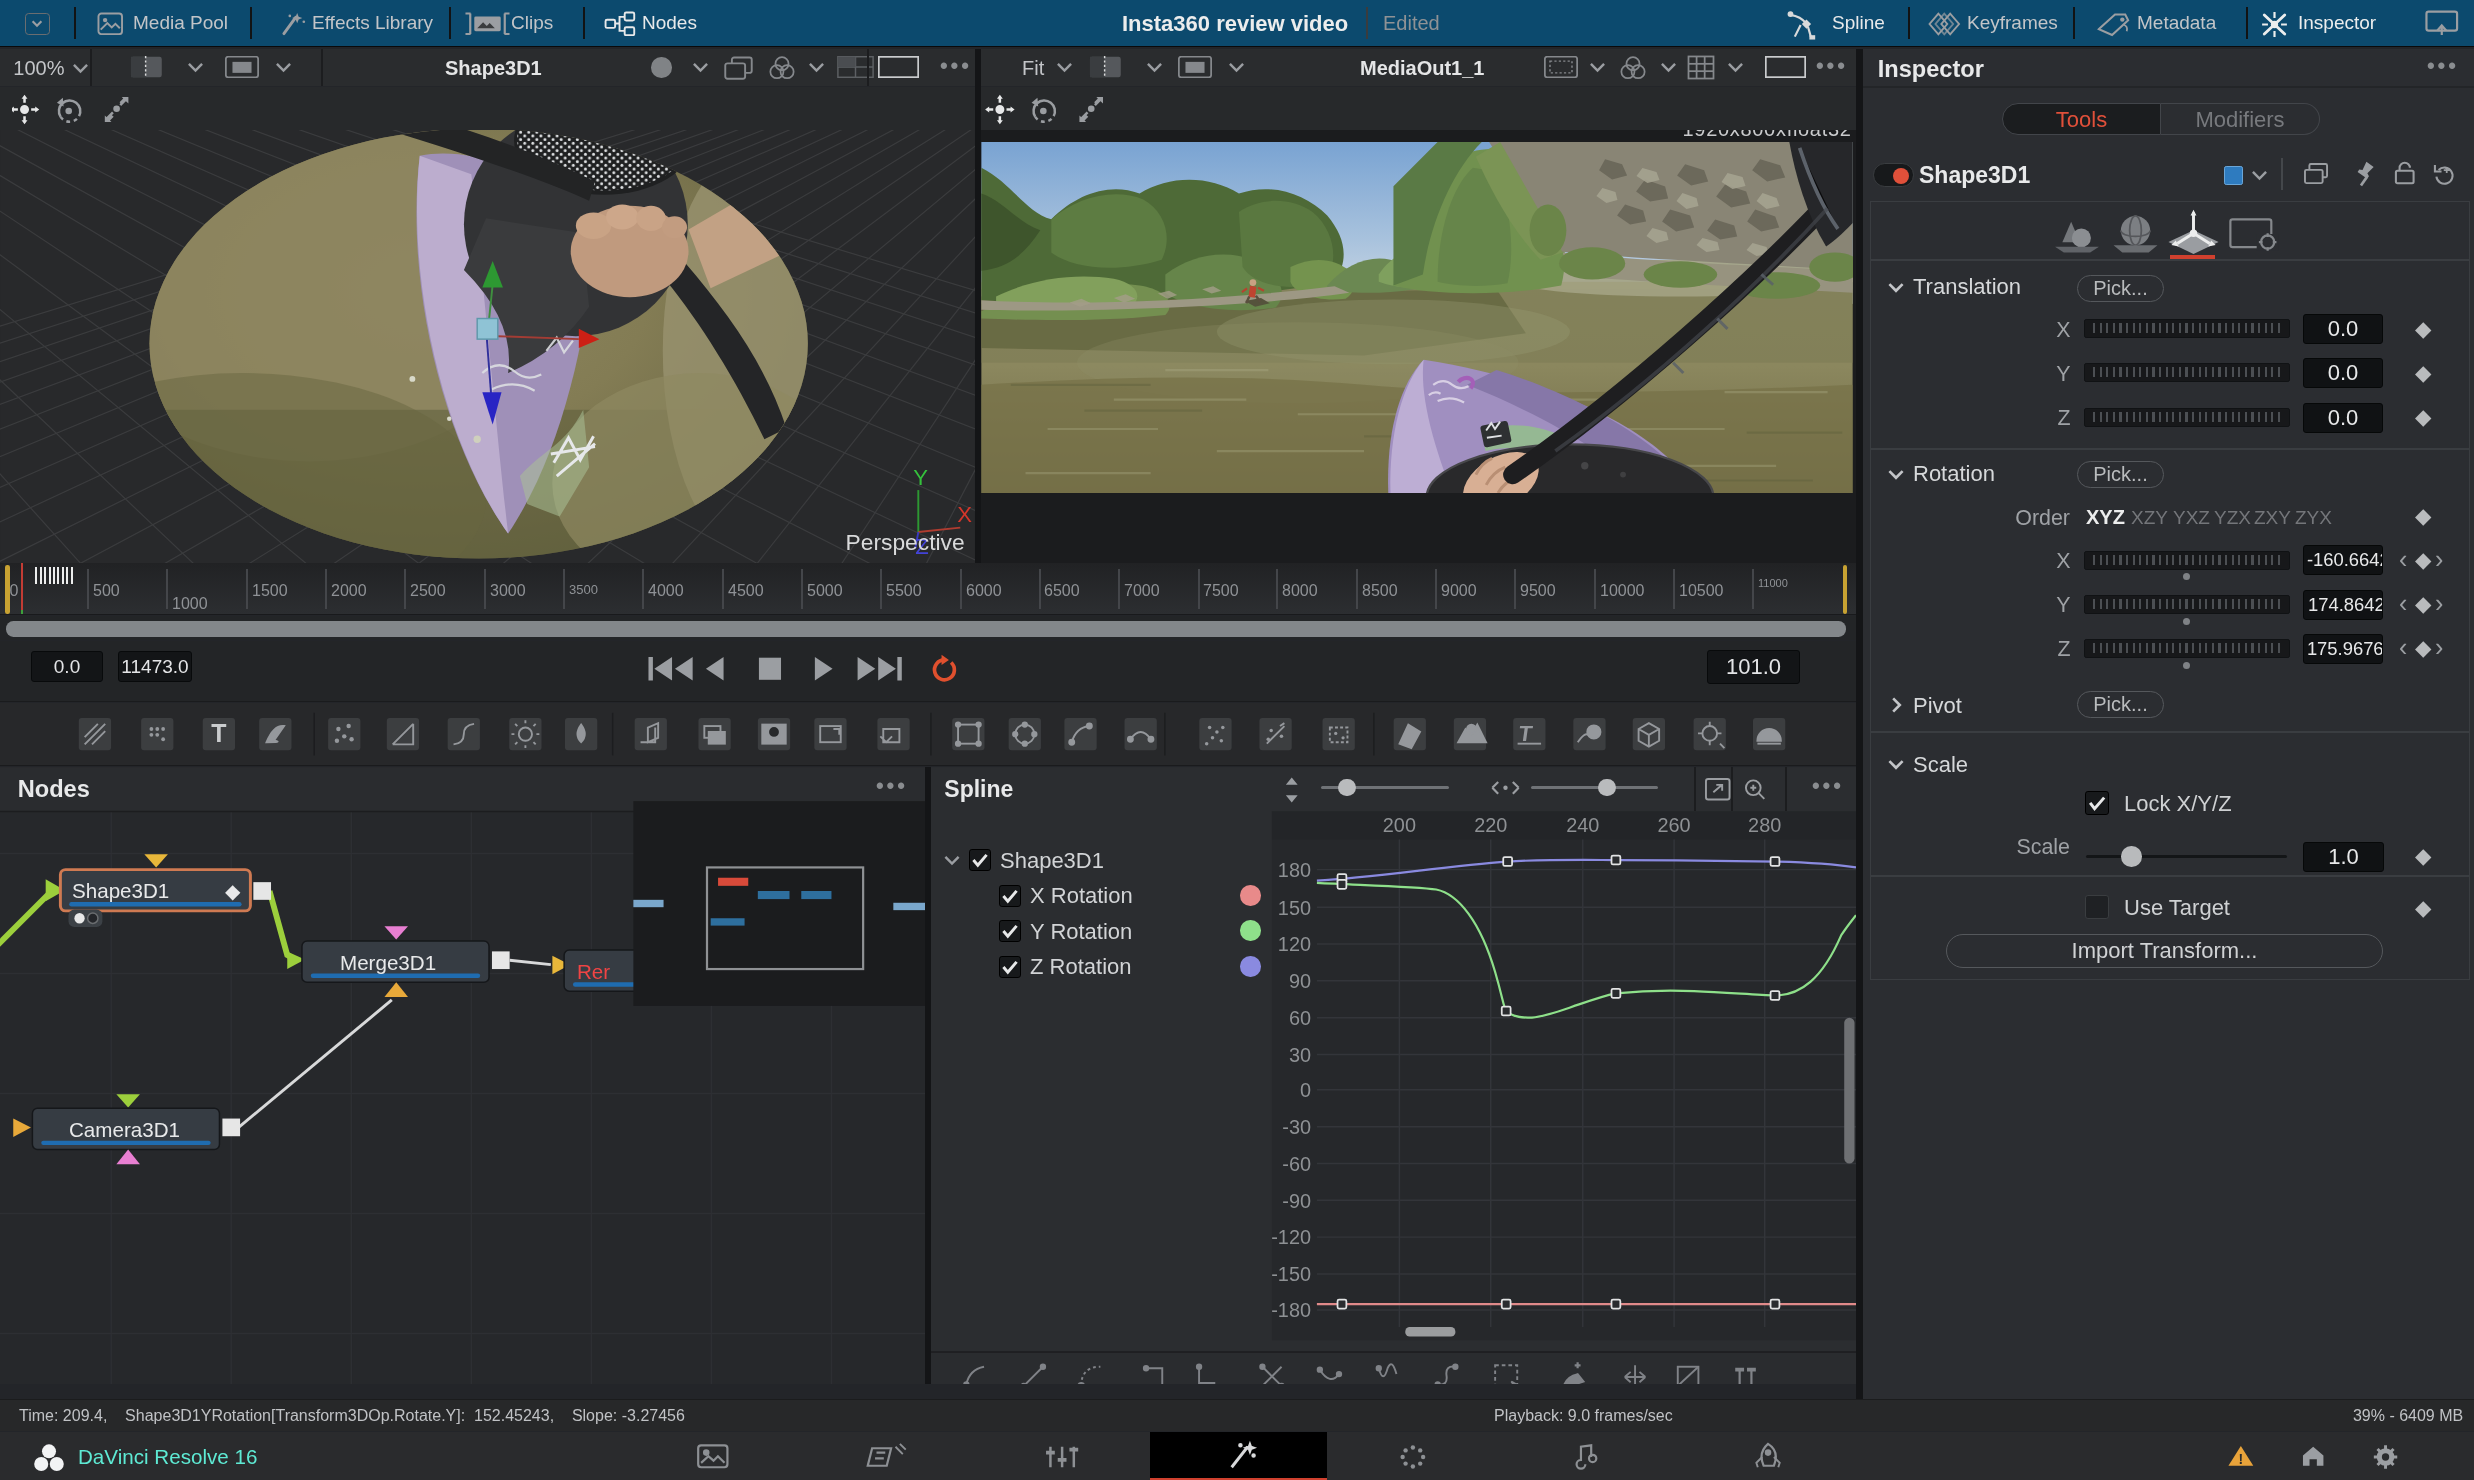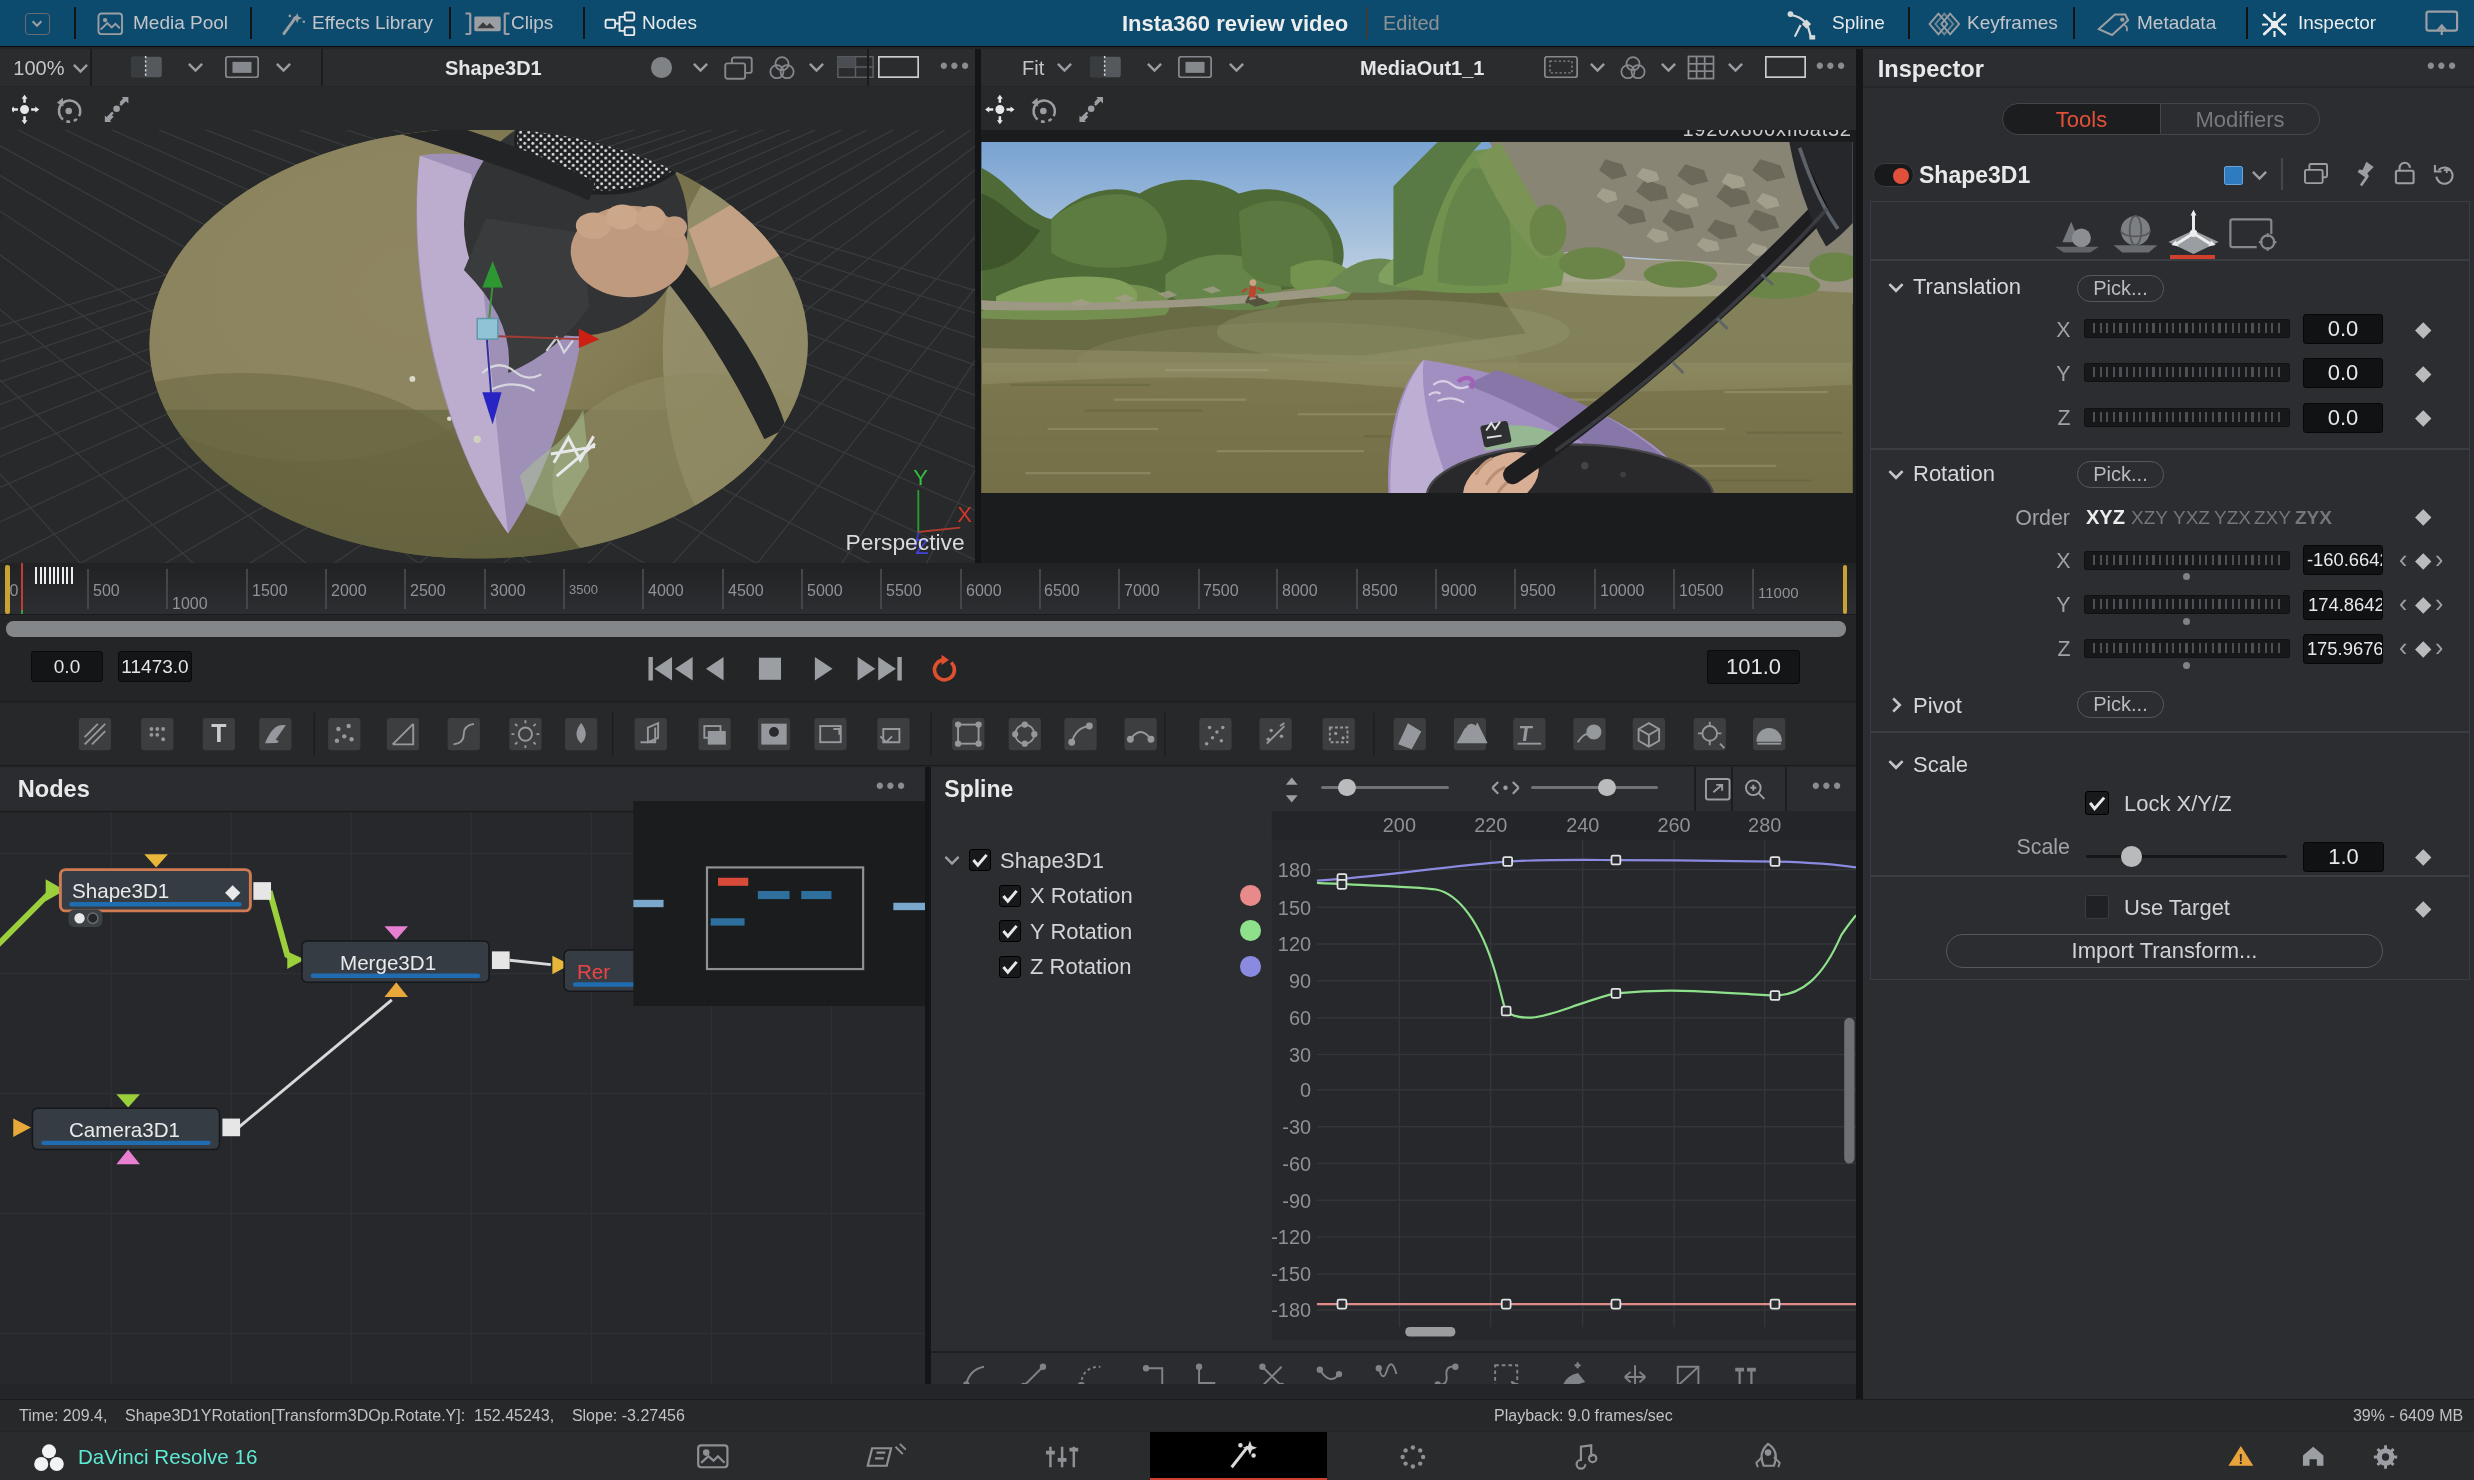--- a/index.html
+++ b/index.html
@@ -478,21 +478,21 @@
       <div class="abs" style="left:1362px;top:19px;font-size:16px;color:#8f9296">8500</div>
       <div class="abs" style="left:1435px;top:5.9px;width:1.5px;height:40px;background:#44464a"></div>
       <div class="abs" style="left:1441px;top:19px;font-size:16px;color:#8f9296">9000</div>
       <div class="abs" style="left:1514px;top:5.9px;width:1.5px;height:40px;background:#44464a"></div>
       <div class="abs" style="left:1520px;top:19px;font-size:16px;color:#8f9296">9500</div>
       <div class="abs" style="left:1594px;top:5.9px;width:1.5px;height:40px;background:#44464a"></div>
       <div class="abs" style="left:1600px;top:19px;font-size:16px;color:#8f9296">10000</div>
       <div class="abs" style="left:1673px;top:5.9px;width:1.5px;height:40px;background:#44464a"></div>
       <div class="abs" style="left:1679px;top:19px;font-size:16px;color:#8f9296">10500</div>
       <div class="abs" style="left:1752px;top:5.9px;width:1.5px;height:40px;background:#44464a"></div>
-      <div class="abs" style="left:1758px;top:21px;font-size:15px;color:#8f9296">11000</div>
+      <div class="abs" style="left:1758px;top:14px;font-size:11px;color:#8f9296">11000</div>
       <div class="abs" style="left:35px;top:3.7px;width:2.2px;height:17.7px;background:#eceded"></div>
       <div class="abs" style="left:40px;top:3.7px;width:2.2px;height:17.7px;background:#eceded"></div>
       <div class="abs" style="left:44px;top:3.7px;width:2.2px;height:17.7px;background:#eceded"></div>
       <div class="abs" style="left:49px;top:3.7px;width:2.2px;height:17.7px;background:#eceded"></div>
       <div class="abs" style="left:53px;top:3.7px;width:2.2px;height:17.7px;background:#eceded"></div>
       <div class="abs" style="left:57px;top:3.7px;width:2.2px;height:17.7px;background:#eceded"></div>
       <div class="abs" style="left:62px;top:3.7px;width:2.2px;height:17.7px;background:#eceded"></div>
       <div class="abs" style="left:66px;top:3.7px;width:2.2px;height:17.7px;background:#eceded"></div>
       <div class="abs" style="left:71px;top:3.7px;width:2.2px;height:17.7px;background:#eceded"></div>
       <div class="abs" style="left:5.2px;top:1.5px;width:4.4px;height:49px;background:#c8a232;border-radius:2.2px"></div>
@@ -943,21 +943,21 @@
         <path d="M6,7 l9,9 9,-9" fill="none" stroke="#c3c5c8" stroke-width="3.6"></path>
       </svg>
       <div class="abs" style="left:50px;top:412px;font-size:22px;color:#d6d8da">Rotation</div>
       <div class="abs" style="left:214px;top:412px;width:87px;height:26.5px;border:1.5px solid #55585c;border-radius:13.3px;text-align:center;line-height:24px;font-size:20px;color:#b9bbbd">Pick...</div>
       <div class="abs" style="left:144px;top:457px;width:63px;text-align:right;font-size:21.4px;color:#9fa2a6">Order</div>
       <div class="abs" style="left:223px;top:457px;font-size:20px;color:#eceded;font-weight:bold">XYZ</div>
       <div class="abs" style="left:268px;top:458px;font-size:19px;color:#74767a;font-weight:normal">XZY</div>
       <div class="abs" style="left:310px;top:458px;font-size:19px;color:#74767a;font-weight:normal">YXZ</div>
       <div class="abs" style="left:351px;top:458px;font-size:19px;color:#74767a;font-weight:normal">YZX</div>
       <div class="abs" style="left:391px;top:458px;font-size:19px;color:#74767a;font-weight:normal">ZXY</div>
-      <div class="abs" style="left:432px;top:458px;font-size:19px;color:#74767a;font-weight:bold">ZYX</div>
+      <div class="abs" style="left:432px;top:458px;font-size:19px;color:#74767a;font-weight:normal">ZYX</div>
       <div class="abs" style="left:552px;top:454px;font-size:21.4px;color:#b9bbbd">◆</div>
       <div class="abs" style="left:184px;top:500px;width:23.6px;text-align:right;font-size:21.4px;color:#9fa2a6">X</div>
       <div class="abs tick" style="left:221px;top:502px;width:206px;height:19px"></div>
       <div class="abs vbox" style="left:440px;top:496px;width:80px;height:29.5px;line-height:28px;font-size:18.4px;text-align:left;padding-left:2.9px">-160.6642</div>
       <div class="abs" style="left:320px;top:524px;width:7.4px;height:7.4px;border-radius:50%;background:#7f8286"></div>
       <div class="abs" style="left:536px;top:496px;font-size:25px;color:#9b9ea2">‹</div>
       <div class="abs" style="left:552px;top:498px;font-size:21.4px;color:#b9bbbd">◆</div>
       <div class="abs" style="left:572px;top:496px;font-size:25px;color:#9b9ea2">›</div>
       <div class="abs" style="left:184px;top:544px;width:23.6px;text-align:right;font-size:21.4px;color:#9fa2a6">Y</div>
       <div class="abs tick" style="left:221px;top:546px;width:206px;height:19px"></div>

